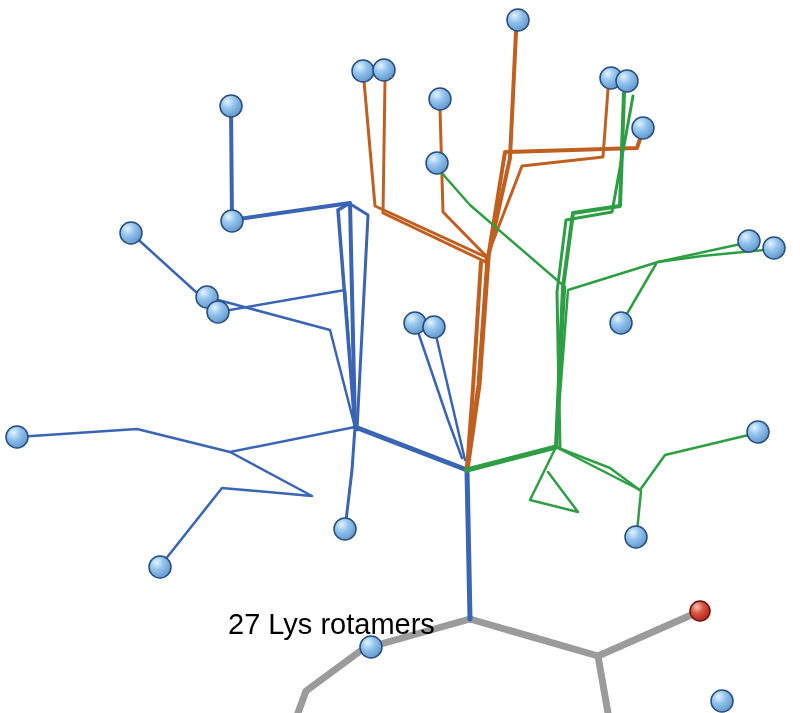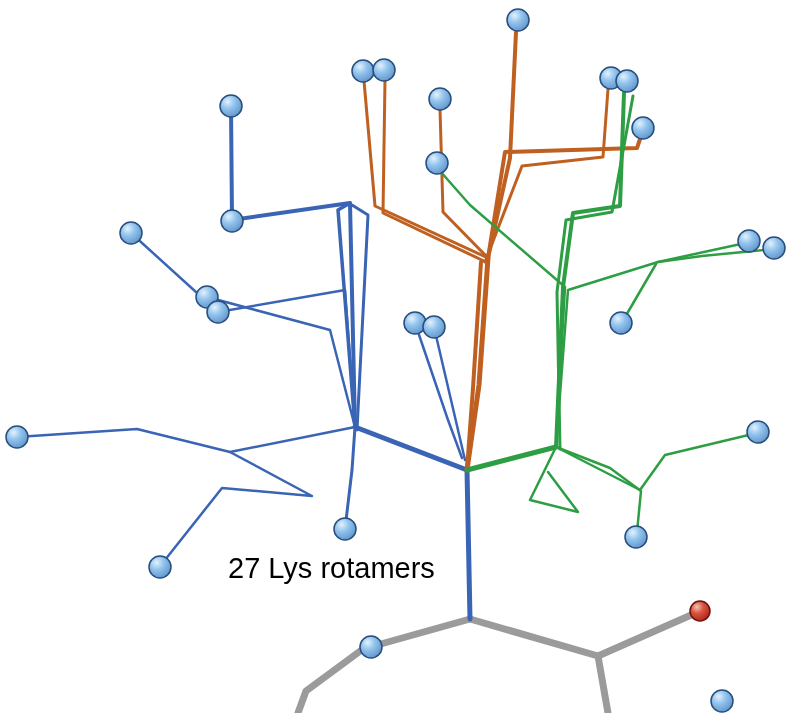--- a/index.html
+++ b/index.html
@@ -17,21 +17,21 @@
   }
   .mol-svg {
     position: absolute;
     left: 0;
     top: 0;
     display: block;
   }
   .rotamer-label {
     position: absolute;
     left: 228px;
-    top: 553px;
+    top: 609px;
     font-size: 29px;
     line-height: 1.1;
     color: #000000;
     white-space: nowrap;
     user-select: none;
   }
 </style>
 </head>
 <body>
 

